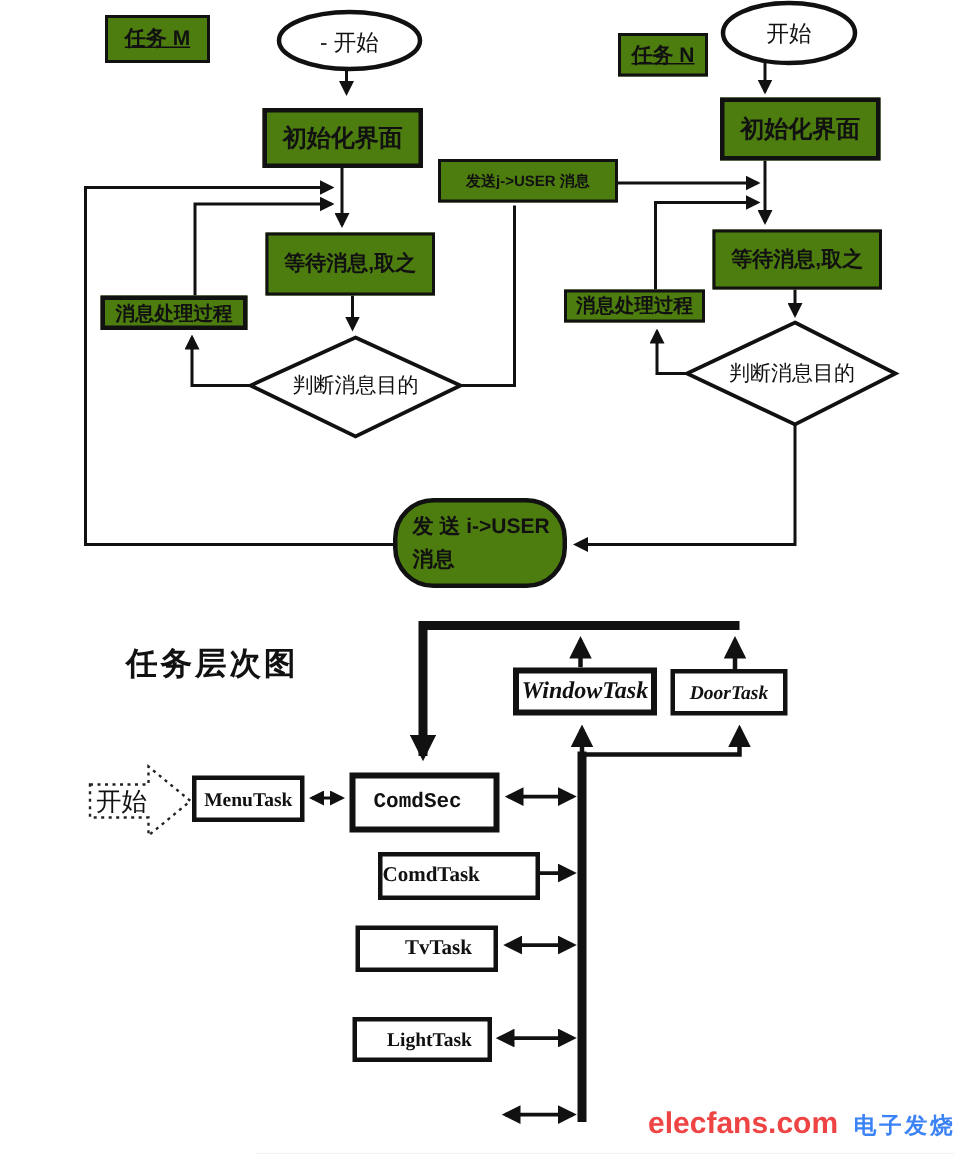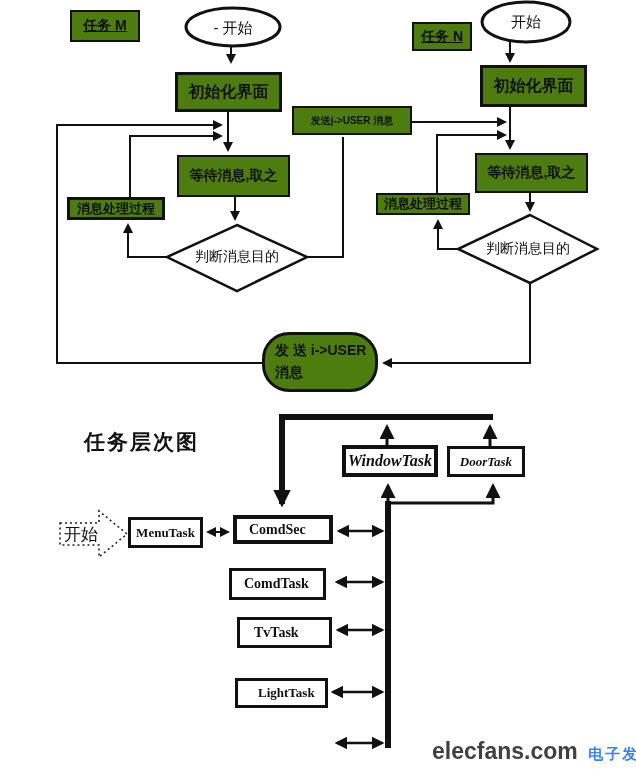--- a/index.html
+++ b/index.html
@@ -112,25 +112,25 @@
   <div class="abs fbox" style="left:292px;top:106px;width:120px;height:29px;font-size:10px;border-width:2px;">发送j-&gt;USER 消息</div>
   <div class="abs fbox" style="left:262px;top:332px;width:116px;height:60px;font-size:14px;border-width:3px;flex-direction:column;align-items:flex-start;padding-left:10px;line-height:1.55;border-radius:27px;">
     <span>发 送  i-&gt;USER</span>
     <span>消息</span>
   </div>
 
   <div class="abs title" style="left:84px;top:428px;font-size:21px;">任务层次图</div>
   <div class="abs ellipse-text" style="left:62px;top:522px;width:38px;height:24px;font-size:17px;">开始</div>
 
   <div class="abs taskbox" style="left:128px;top:517px;width:75px;height:31px;font-size:13px;">MenuTask</div>
-  <div class="abs taskbox" style="left:233px;top:515px;width:100px;height:29px;font-size:14px;border-width:4px;justify-content:flex-start;padding-left:12px;">ComdSec</div>
+  <div class="abs taskbox" style="left:233px;top:515px;width:100px;height:40px;font-size:14px;border-width:4px;justify-content:flex-start;padding-left:12px;font-family:Liberation Mono, monospace;">ComdSec</div>
   <div class="abs taskbox italic" style="left:342px;top:445px;width:96px;height:32px;font-size:16px;border-width:4px;">WindowTask</div>
   <div class="abs taskbox italic" style="left:447px;top:446px;width:78px;height:31px;font-size:13px;">DoorTask</div>
-  <div class="abs taskbox" style="left:229px;top:568px;width:97px;height:32px;font-size:14px;justify-content:flex-start;padding-left:12px;">ComdTask</div>
-  <div class="abs taskbox" style="left:237px;top:617px;width:95px;height:31px;font-size:14px;justify-content:flex-start;padding-left:14px;">TvTask</div>
+  <div class="abs taskbox" style="left:252px;top:568px;width:108px;height:32px;font-size:14px;justify-content:flex-start;">ComdTask</div>
+  <div class="abs taskbox" style="left:237px;top:617px;width:95px;height:31px;font-size:14px;justify-content:flex-start;padding-left:30px;">TvTask</div>
   <div class="abs taskbox" style="left:235px;top:678px;width:93px;height:30px;font-size:13px;justify-content:flex-start;padding-left:20px;">LightTask</div>
 
   <div class="abs watermark" style="left:432px;top:738px;font-size:16px;">
-    <span style="color:#404040;font-size:23px;">elecfans.com</span>
+    <span style="color:#ef4444;font-size:20px;">elecfans.com</span>
     <span style="color:#3b82f6;font-size:15px;margin-left:6px;letter-spacing:2px;">电子发烧友</span>
   </div>
 
 </div>
 
 </body></html>

